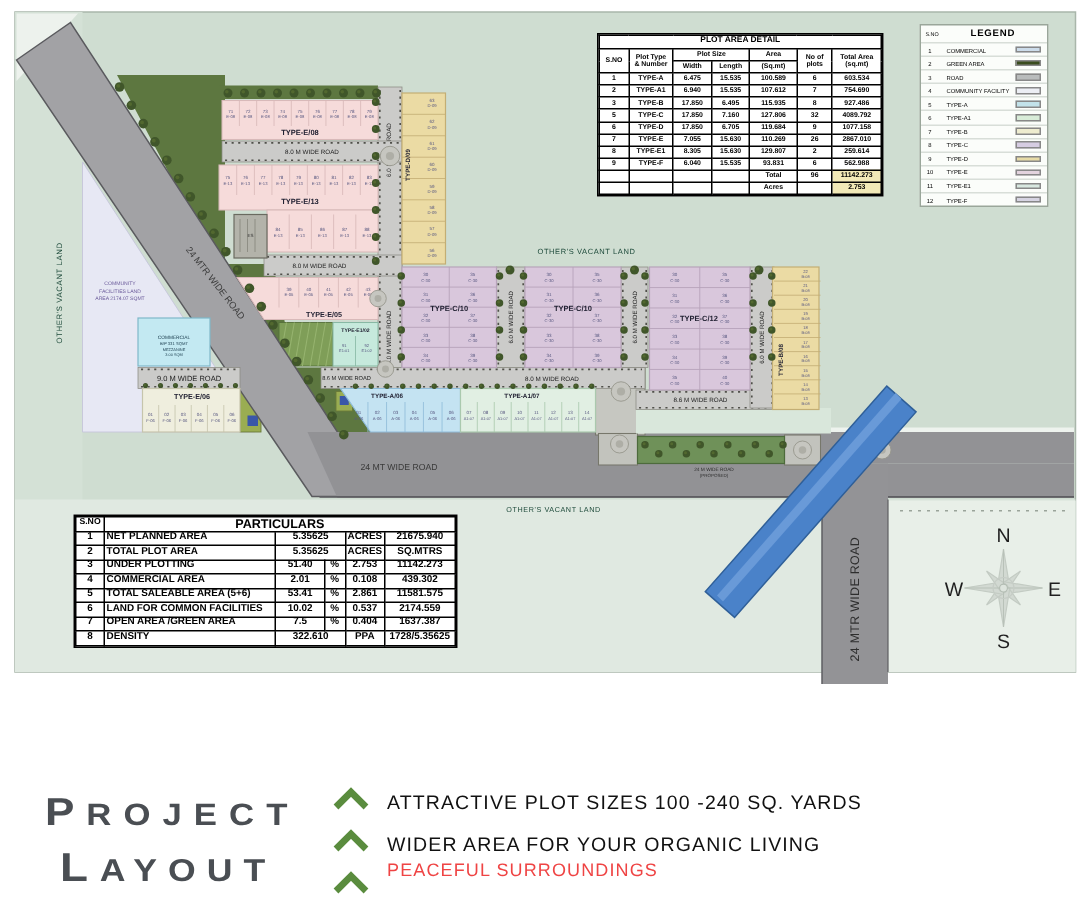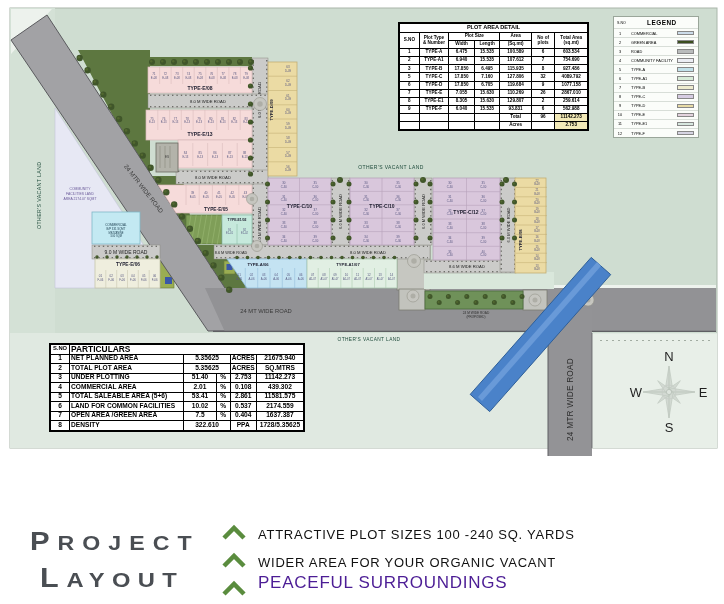--- a/index.html
+++ b/index.html
@@ -757,21 +757,21 @@
           <td class="yel">2.753</td>
         </tr>
 </tbody>
     </table>
   </div>
 <div class="at">
     <table style="width:100%">
 <tbody>
 <tr>
           <td style="width:19px;font-size:5.8px">S.NO</td>
-          <td colspan="5" style="text-align:left;font-size:8.4px">PARTICULARS</td>
+          <td colspan="5" style="text-align:center;font-size:8.4px">PARTICULARS</td>
         </tr>
 <tr>
           <td>1</td>
           <td style="text-align:left;width:114px">NET PLANNED AREA</td>
           <td colspan="2" style="width:46px">5.35625</td>
           <td style="width:26px">ACRES</td>
           <td style="width:47px">21675.940</td>
         </tr>
 <tr>
           <td>2</td>
@@ -897,13 +897,13 @@
     </div>
 </div>
 <div style="position:absolute;left:30px;top:526px;color:#4a4e53;font-weight:bold;white-space:nowrap;transform:scaleX(1.13);transform-origin:left center"><span style="font-size:26px">P</span><span style="font-size:20.5px;letter-spacing:7.1px;margin-left:7px">ROJECT</span></div>
 <div style="position:absolute;left:40px;top:563px;color:#4a4e53;font-weight:bold;white-space:nowrap;transform:scaleX(1.13);transform-origin:left center"><span style="font-size:27px">L</span><span style="font-size:21px;letter-spacing:6.5px;margin-left:7px">AYOUT</span></div>
 <svg width="40" height="90" style="position:absolute;left:220px;top:524px">
 <polyline points="4,14 14,4 24,14" fill="none" stroke="#5a8c3e" stroke-width="4.5"></polyline>
 <polyline points="4,42 14,32 24,42" fill="none" stroke="#5a8c3e" stroke-width="4.5"></polyline>
 <polyline points="4,70 14,60 24,70" fill="none" stroke="#5a8c3e" stroke-width="4.5"></polyline>
 </svg>
 <div style="position:absolute;left:258px;top:527px;font-size:13px;color:#111;letter-spacing:0.75px">ATTRACTIVE PLOT SIZES 100 -240 SQ. YARDS</div>
-<div style="position:absolute;left:258px;top:555px;font-size:13px;color:#111;letter-spacing:0.75px">WIDER AREA FOR YOUR ORGANIC VACANT</div>
-<div style="position:absolute;left:258px;top:573px;font-size:17px;color:#4c1d95;letter-spacing:0.75px">PEACEFUL SURROUNDINGS</div>
+<div style="position:absolute;left:258px;top:555px;font-size:13px;color:#111;letter-spacing:0.75px">WIDER AREA FOR YOUR ORGANIC LIVING</div>
+<div style="position:absolute;left:258px;top:573px;font-size:12px;color:#ef4444;letter-spacing:0.75px">PEACEFUL SURROUNDINGS</div>
 </body></html>

